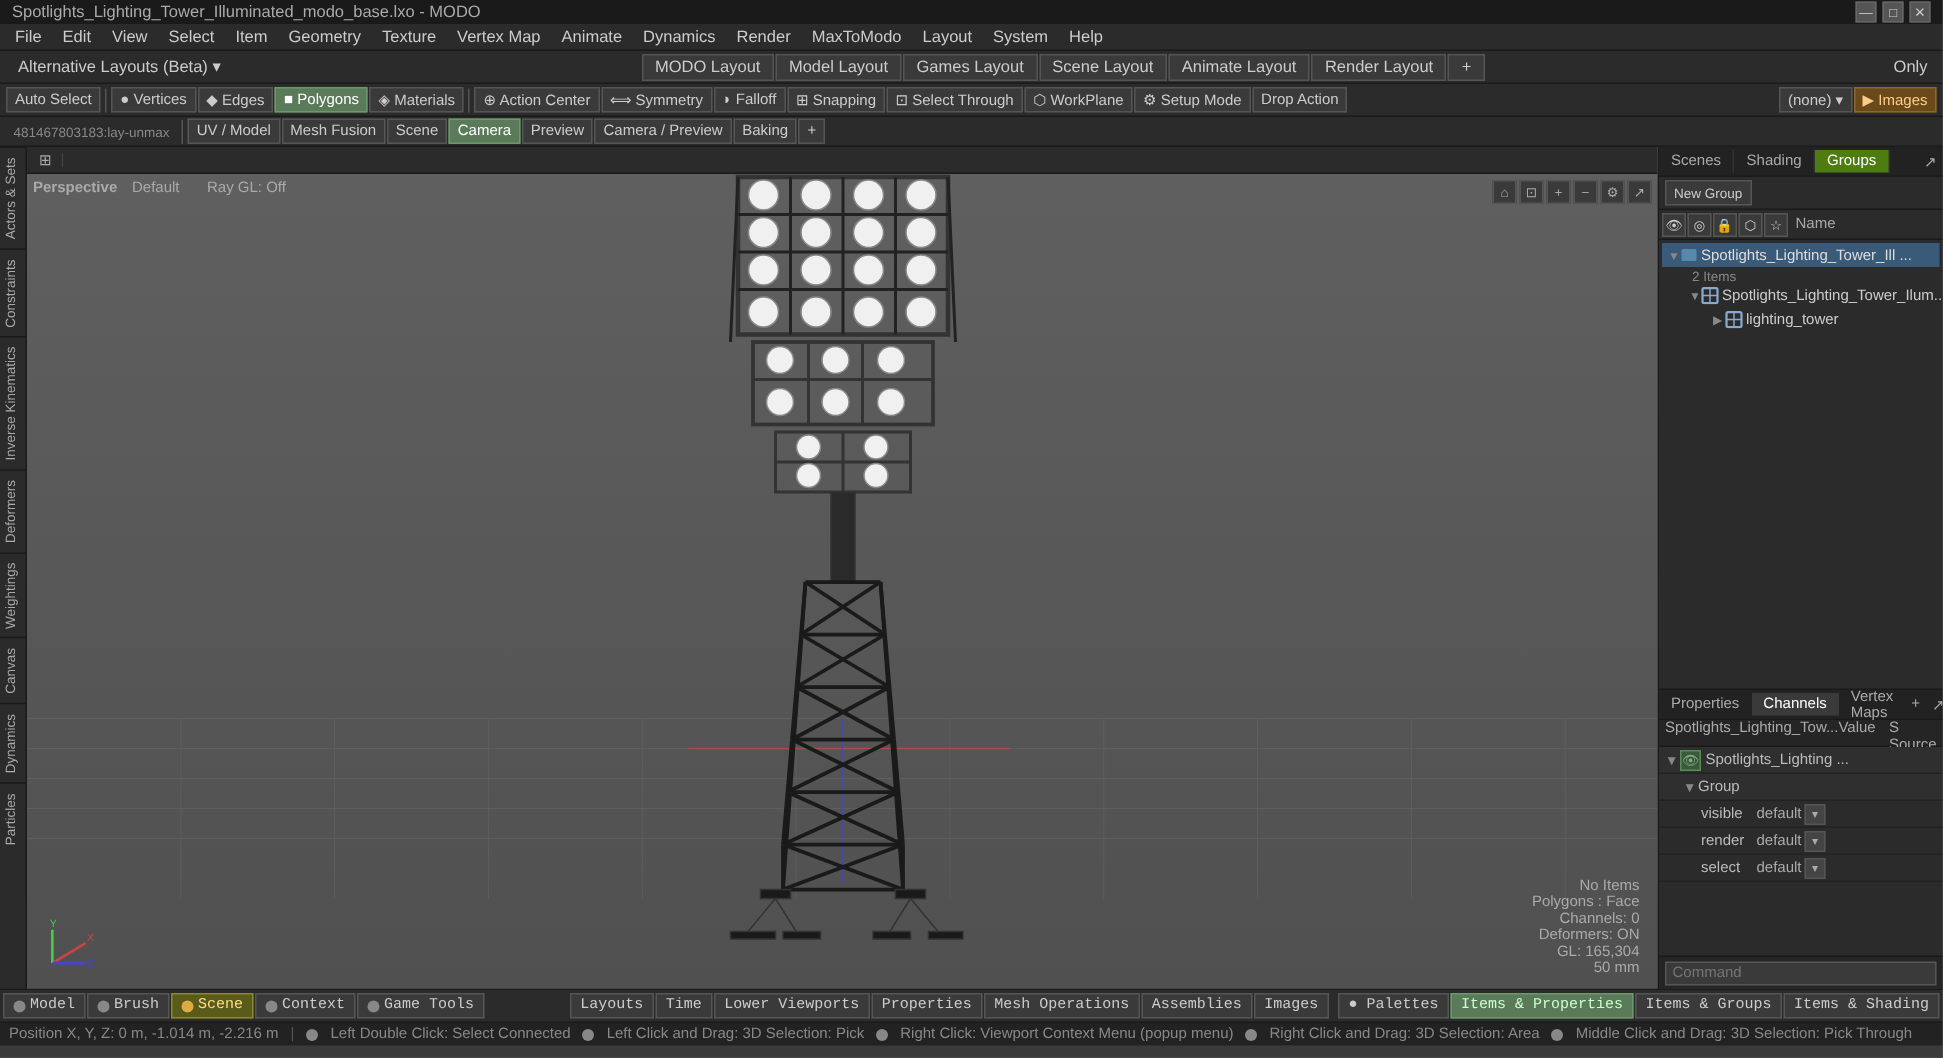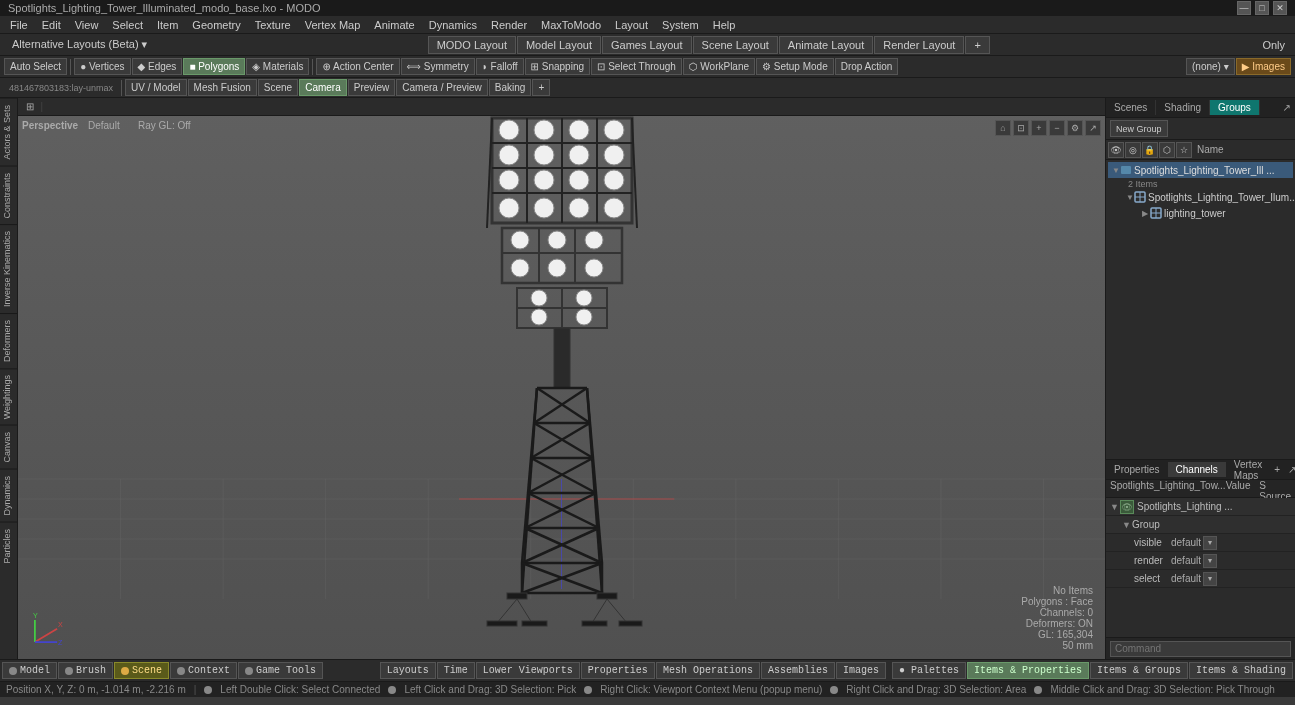--- a/index.html
+++ b/index.html
@@ -231,21 +231,21 @@
       border-bottom: 1px solid #1a1a1a;
     }
     .rp-tab {
       padding: 2px 8px;
       font-size: 10px;
       color: #aaa;
       cursor: pointer;
       border-right: 1px solid #333;
     }
     .rp-tab.active {
-      background: #0f766e;
+      background: #4d7c0f;
       color: #fff;
     }
     .rp-expand {
       margin-left: auto;
       padding: 2px 4px;
       font-size: 10px;
       color: #aaa;
       cursor: pointer;
     }
 

